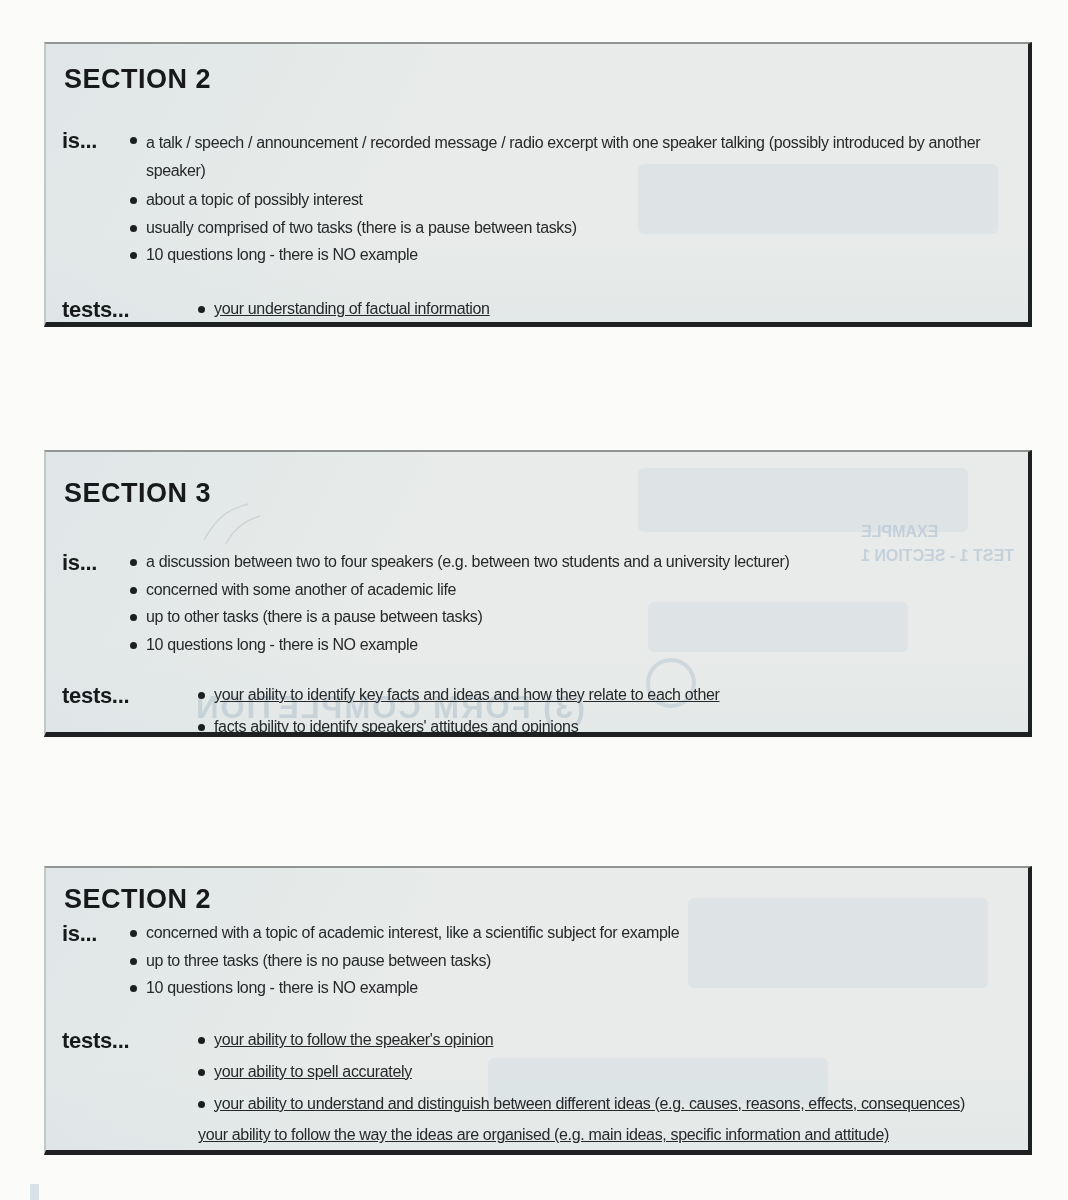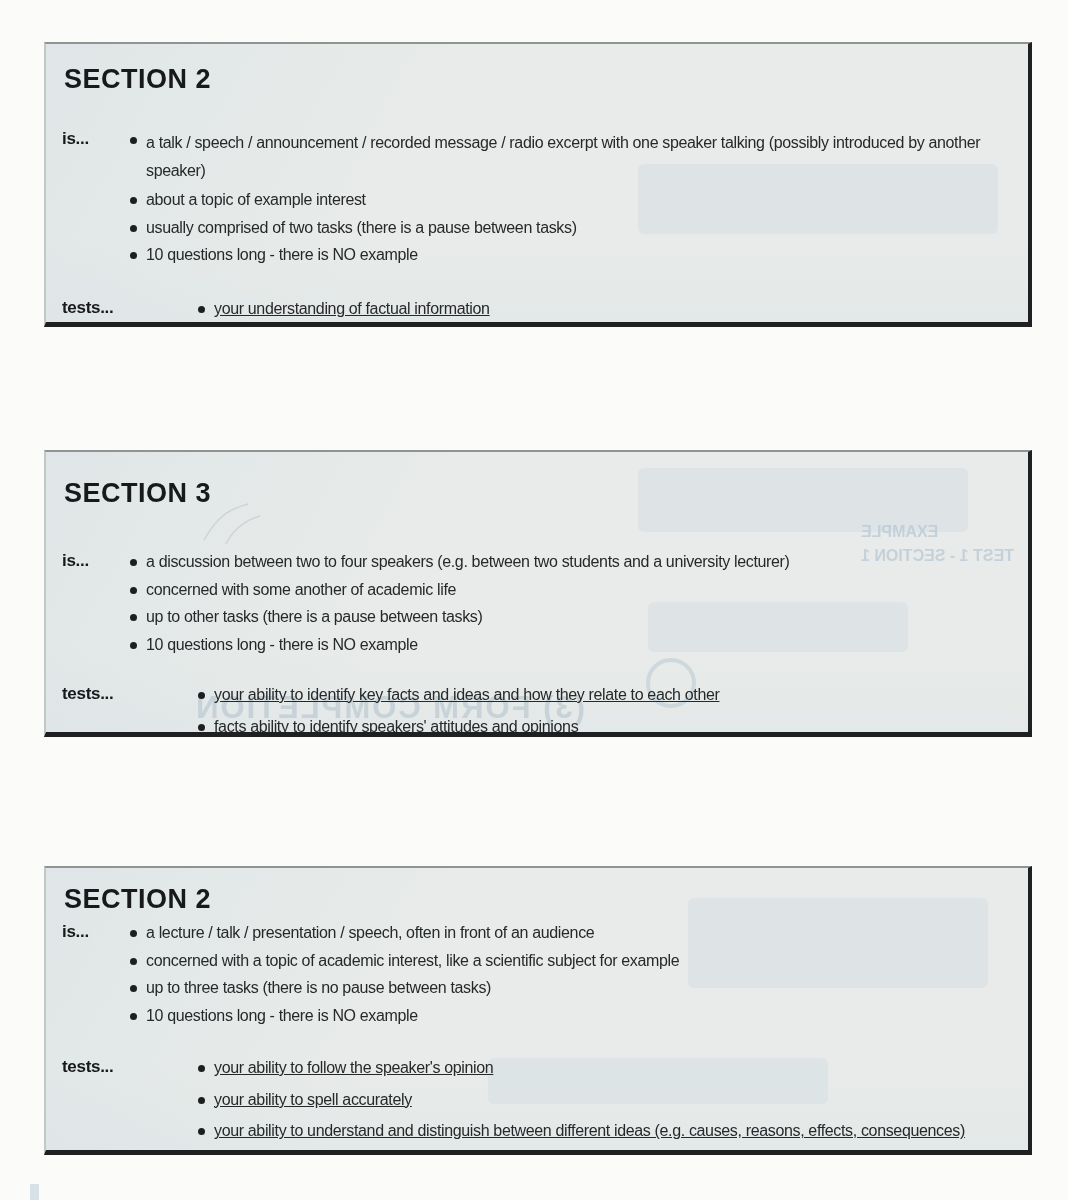--- a/index.html
+++ b/index.html
@@ -36,21 +36,21 @@
     letter-spacing: 0.5px;
     color: #17191a;
   }
   .s2 .box-title { margin: 6px 0 34px 2px; }
   .s3 .box-title { margin: 12px 0 42px 2px; }
   .s4 .box-title { margin: 2px 0 7px 2px; }
 
   .row { display: flex; align-items: flex-start; position: relative; z-index: 2; }
   .row-label {
     flex: 0 0 68px;
-    font-size: 17px;
+    font-size: 22px;
     font-weight: bold;
     color: #17191a;
     letter-spacing: -0.3px;
     line-height: 1.0;
     padding-top: 1px;
   }
   .row.tests { margin-top: 26px; }
   .s3 .row.tests { margin-top: 22px; }
   .s4 .row.tests { margin-top: 24px; }
   .row.tests ul { margin-left: 68px; text-decoration: underline; }
@@ -143,21 +143,21 @@
 
   <div class="row is">
     <div class="row-label">is...</div>
     <ul class="bullets is-list">
       <li>
           <span class="dot"></span>
           <span class="btxt">a talk / speech / announcement / recorded message / radio excerpt with one speaker talking (possibly introduced by another speaker)</span>
         </li>
       <li>
           <span class="dot"></span>
-          <span class="btxt">about a topic of example interest</span>
+          <span class="btxt">about a topic of possibly interest</span>
         </li>
       <li>
           <span class="dot"></span>
           <span class="btxt">usually comprised of two tasks (there is a pause between tasks)</span>
         </li>
       <li>
           <span class="dot"></span>
           <span class="btxt">10 questions long - there is NO example</span>
         </li>
     </ul>
@@ -230,24 +230,20 @@
 <div class="box s4">
   <div class="patch p1"></div>
   <div class="patch p2"></div>
   <h2 class="box-title">SECTION 2</h2>
 
   <div class="row is">
     <div class="row-label">is...</div>
     <ul class="bullets is-list">
       <li>
           <span class="dot"></span>
-          <span class="btxt">a lecture / talk / presentation / speech, often in front of an audience</span>
-        </li>
-      <li>
-          <span class="dot"></span>
           <span class="btxt">concerned with a topic of academic interest, like a scientific subject for example</span>
         </li>
       <li>
           <span class="dot"></span>
           <span class="btxt">up to three tasks (there is no pause between tasks)</span>
         </li>
       <li>
           <span class="dot"></span>
           <span class="btxt">10 questions long - there is NO example</span>
         </li>

